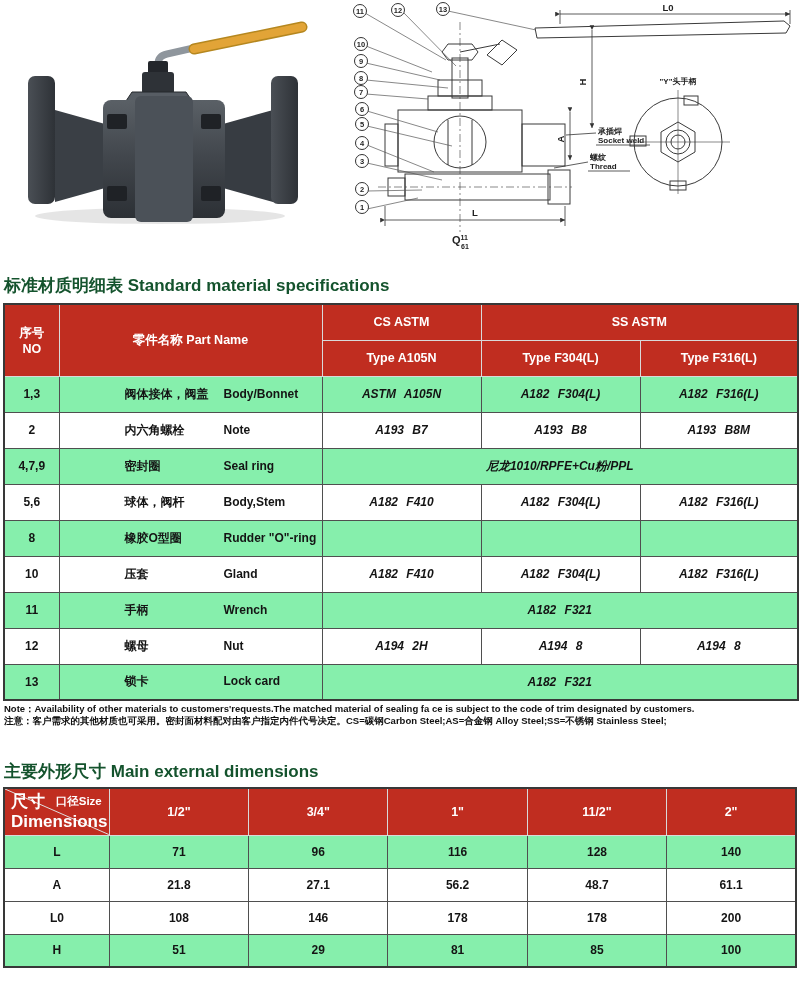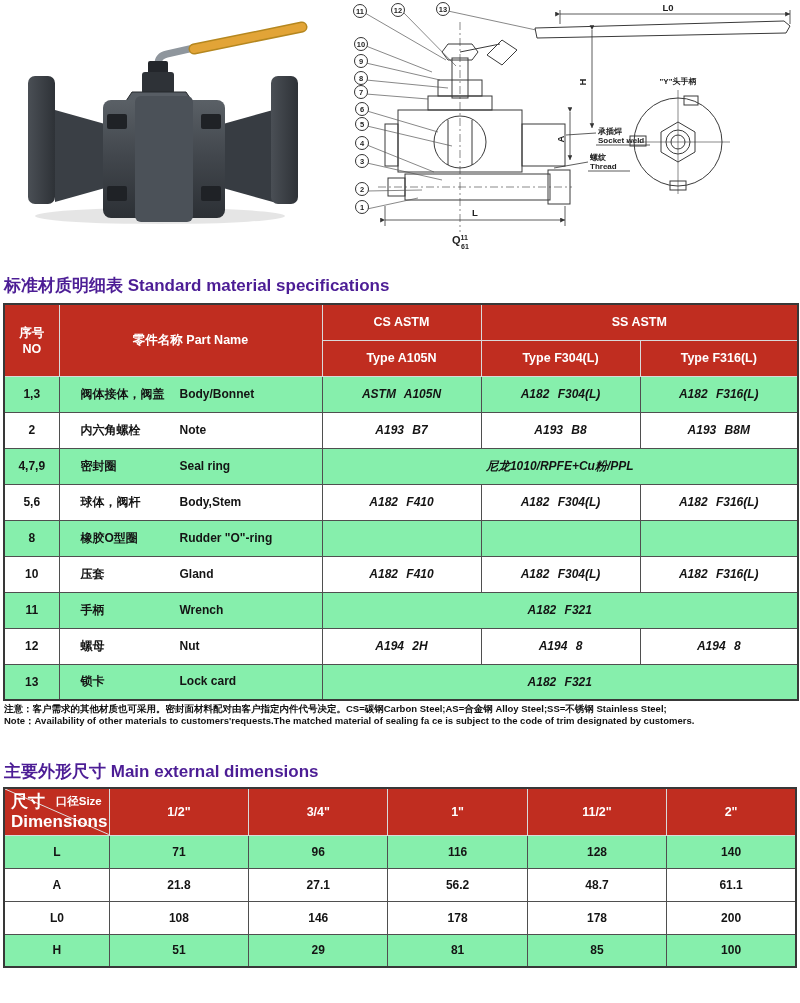--- a/index.html
+++ b/index.html
@@ -1,37 +1,37 @@
 <!DOCTYPE html>
 <html><head>
 <meta charset="utf-8">
 <style>
   * { margin:0; padding:0; box-sizing:border-box; }
   html,body { width:800px; height:1003px; background:#fff; font-family:"Liberation Sans","DejaVu Sans",sans-serif; position:relative; overflow:hidden; }
   .abs { position:absolute; }
 
   
-  .section-title { position:absolute; left:4px; font-size:17px; font-weight:bold; color:#4c1d95; letter-spacing:0; }
+  .section-title { position:absolute; left:4px; font-size:17px; font-weight:bold; color:#14532d; letter-spacing:0; }
   #title-material { top:274px; }
   #title-dims { top:760px; }
 
   
   table { border-collapse:collapse; table-layout:fixed; position:absolute; left:3px; width:794px; border:2px solid #383838; }
   th, td { border:1px solid #4f4f4f; font-size:12px; font-weight:bold; text-align:center; color:#141414; vertical-align:middle; overflow:hidden; }
   thead th { background:#c02d20; color:#ffffff; border:1px solid #d9d9d9; font-size:12.5px; }
   #material-table { top:303px; }
   #material-table td { height:36px; }
   #material-table thead th { height:36px; }
   #dims-table { top:787px; }
   #dims-table td { height:33px; }
   #dims-table thead th { height:47px; }
   tr.grey td { background:#86efac; }
   tr.white td { background:#ffffff; }
   .part-cell { text-align:left; padding-left:21px; }
-  .part-cn { display:inline-block; min-width:99px; }
+  .part-cn { display:inline-block; min-width:99px;margin-left:44px; }
   .val { word-spacing:5px;font-style:italic; }
 
   
   .diag-cell { position:relative; padding:0; }
   .diag-cell svg { position:absolute; inset:0; width:100%; height:100%; }
   .corner-top { position:absolute; top:5px; right:7px; font-size:11.5px; }
   .corner-bottom { position:absolute; left:6px; bottom:3px; font-size:17px; text-align:left; line-height:1.15; }
 
   
   #note { position:absolute; top:703px; left:4px; width:792px; font-size:9.5px; font-weight:bold; color:#101010; line-height:1.3; }
@@ -316,22 +316,22 @@
       </tr>
       <tr class="grey">
         <td>13</td>
         <td class="part-cell"><span class="part-cn">锁卡</span><span>Lock card</span></td>
         <td colspan="3" class="val">A182 F321</td>
       </tr>
     </tbody>
 </table>
 
 <div id="note">
+  <div>Note：Availability of other materials to customers'requests.The matched material of sealing fa ce is subject to the code of trim designated by customers.</div>
   <div>注意：客户需求的其他材质也可采用。密封面材料配对由客户指定内件代号决定。CS=碳钢Carbon Steel;AS=合金钢 Alloy Steel;SS=不锈钢 Stainless Steel;</div>
-  <div>Note：Availability of other materials to customers'requests.The matched material of sealing fa ce is subject to the code of trim designated by customers.</div>
 </div>
 
 <div class="section-title" id="title-dims">
   <span>主要外形尺寸</span>
   <span>Main external dimensions</span>
 </div>
 
 <table id="dims-table">
   <colgroup>
       <col style="width:105px">

